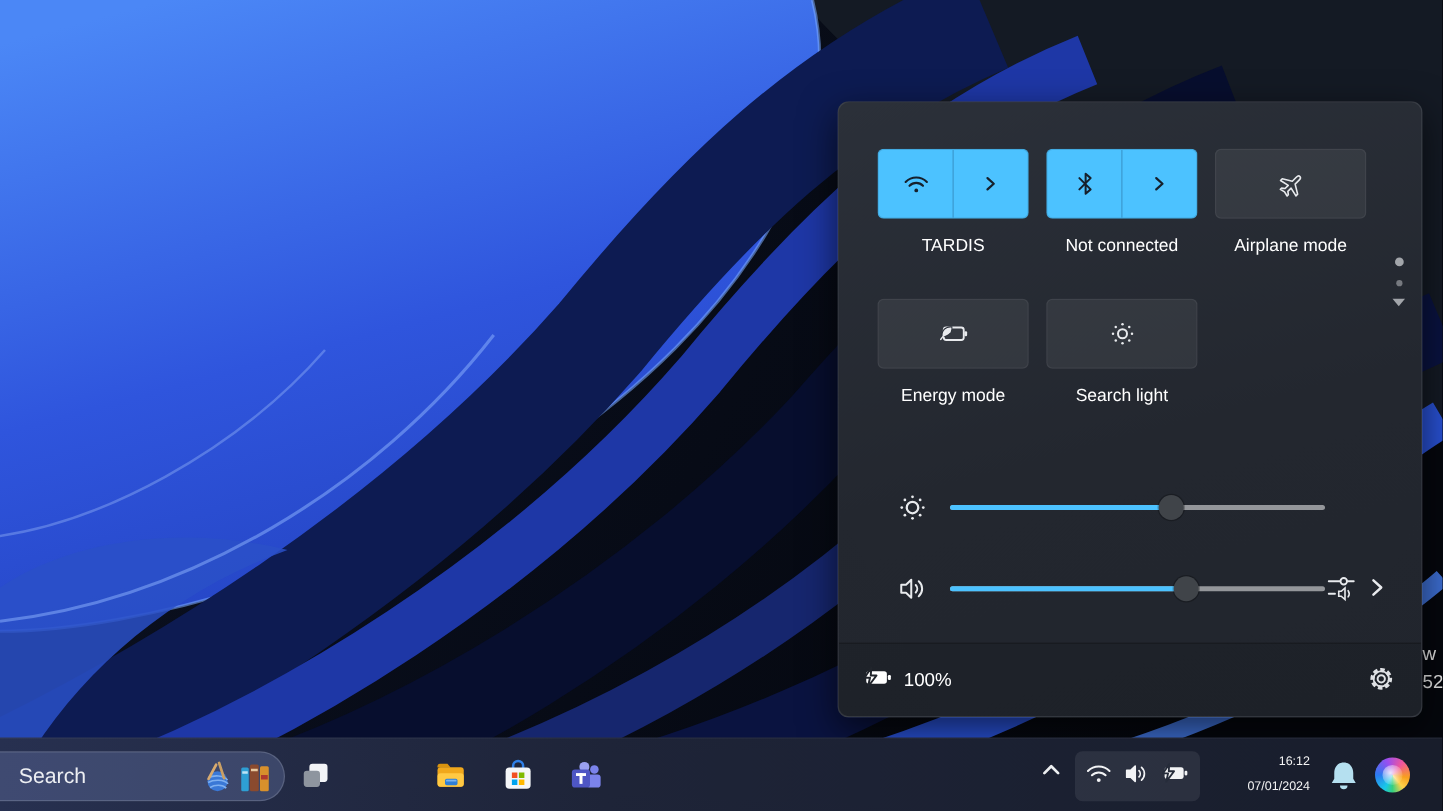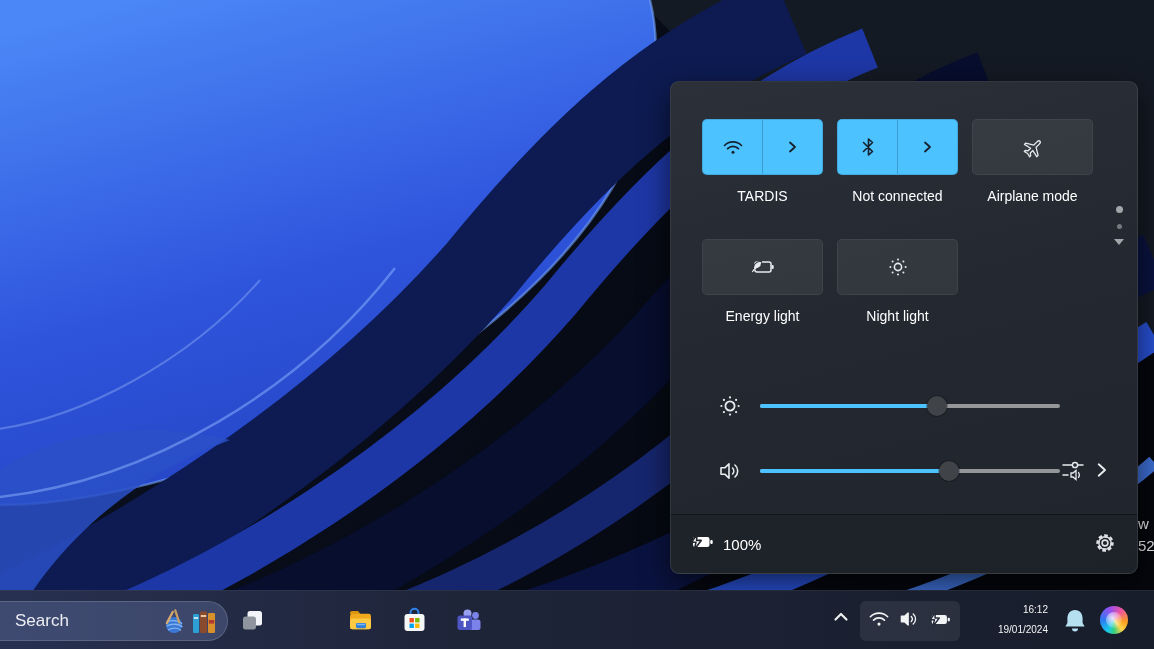--- a/index.html
+++ b/index.html
@@ -201,42 +201,42 @@
             <span>
               <svg width="28" height="22" viewBox="0 0 28 22" fill="none">
                 <rect x="6" y="6" width="16" height="10" rx="2" stroke="#e8eaed" stroke-width="1.5"></rect>
                 <rect x="22.5" y="9" width="2.2" height="4" rx="1" fill="#e8eaed"></rect>
                 <path d="M4,13 C4,7.5 8,4.5 13,5.2 C13,10 10,13.6 4.6,13.6 Z" fill="#2b3039"></path>
                 <path d="M5,12.4 C5,8 8.6,5.6 12.2,6.1 C12.1,9.8 9.6,12.6 5.4,12.8 Z" fill="#e8eaed"></path>
                 <path d="M3.6,15.5 C5.5,12.5 8,10.5 11,9.5" stroke="#e8eaed" stroke-width="1.2" stroke-linecap="round"></path>
               </svg>
             </span>
           </button>
-          <div class="tile-label">Energy light</div>
+          <div class="tile-label">Energy mode</div>
         </div>
 
         <div class="tile-cell">
           <button class="tile">
             <span>
               <svg width="24" height="24" viewBox="-12 -12 24 24" fill="none">
                 <circle cx="0" cy="0" r="3.6" stroke="#e8eaed" stroke-width="1.6"></circle>
                 <g fill="#e8eaed">
                   <circle cx="0" cy="-7.6" r="1"></circle>
                     <circle cx="5.4" cy="-5.4" r="1"></circle>
                   <circle cx="7.6" cy="0" r="1"></circle>
                     <circle cx="5.4" cy="5.4" r="1"></circle>
                   <circle cx="0" cy="7.6" r="1"></circle>
                     <circle cx="-5.4" cy="5.4" r="1"></circle>
                   <circle cx="-7.6" cy="0" r="1"></circle>
                     <circle cx="-5.4" cy="-5.4" r="1"></circle>
                 </g>
               </svg>
             </span>
           </button>
-          <div class="tile-label">Night light</div>
+          <div class="tile-label">Search light</div>
         </div>
 
       </div>
     </div>
 
     <div class="page-dots">
       <span class="dot-big"></span>
       <span class="dot-small"></span>
       <span class="dot-expand"></span>
     </div>
@@ -413,21 +413,21 @@
         <svg width="24" height="19" viewBox="0 0 26 20" fill="none">
           <rect x="4" y="5" width="16.5" height="10" rx="2.2" fill="#f2f3f5"></rect>
           <rect x="21.3" y="8" width="2.4" height="4" rx="1" fill="#f2f3f5"></rect>
           <path d="M8,2.2 L2.6,10.2 L7,10.2 L5.4,17.4 L12.2,8.4 L7.6,8.4 Z" fill="#f2f3f5" stroke="#262c3a" stroke-width="1.6" stroke-linejoin="round"></path>
         </svg>
       </span>
     </div>
 
     <div class="clock">
       <div>16:12</div>
-      <div>19/01/2024</div>
+      <div>07/01/2024</div>
     </div>
 
     <span class="bell">
       <span>
         <svg width="26" height="28" viewBox="-13 -13 26 28">
           <path d="M0,-10 C5,-10 7.6,-6 7.6,-1.6 L7.6,3 L9.6,6.4 L-9.6,6.4 L-7.6,3 L-7.6,-1.6 C-7.6,-6 -5,-10 0,-10 Z" fill="#b5e0f0"></path>
           <path d="M-3,8.4 A 3,3 0 0 0 3,8.4 Z" fill="#b5e0f0"></path>
         </svg>
       </span>
     </span>

